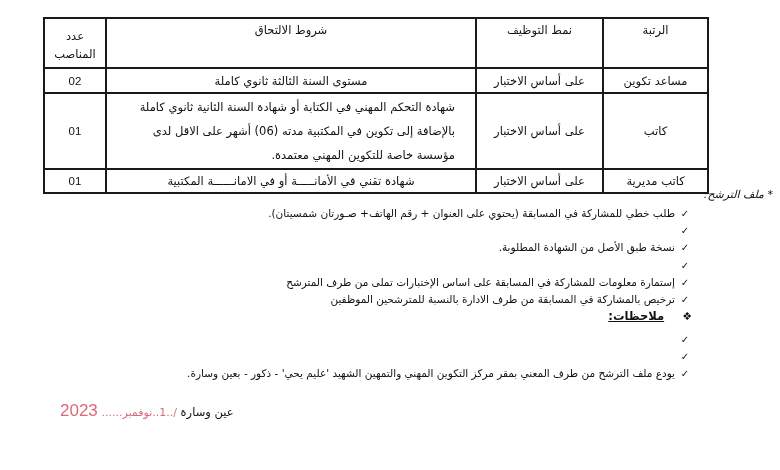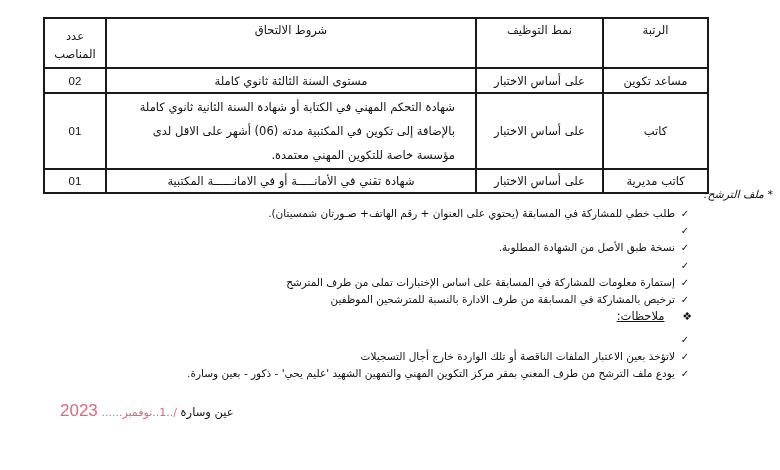--- a/index.html
+++ b/index.html
@@ -32,21 +32,21 @@
   col.c-cond { width:370px; }
   col.c-count { width:62px; }
 
   .section { position:absolute; direction:rtl; font-size:11px; }
   .file-title { right:7px; top:188px; width:780px; text-align:right; }
   .file-title span { margin-right:0;font-style:italic; }
   ul.checks { list-style:none; margin:0; padding:0; position:absolute; direction:rtl; }
   ul.checks li { font-size:10.5px; line-height:17.2px; white-space:nowrap; display:flex; flex-direction:row; }
   ul.checks li .tick { width:20px; display:inline-block; text-align:center; font-size:10px; }
   .list1 { right:85px; top:205px; }
-  .notes-head { right:88px; top:309px; font-size:11.5px; font-weight:normal; }
+  .notes-head { right:88px; top:309px; font-size:11.5px; font-weight:bold; }
   .notes-head .star { margin-left:14px; font-size:11px; }
   .notes-head .label { text-decoration:underline; }
   .list2 { right:85px; top:331px; }
   .list2 li { line-height:18.5px; }
   b.hl { font-weight:bold; }
   .sign { position:absolute; left:60px; top:401px; direction:rtl; font-size:11.5px; white-space:nowrap; }
   .sign .place { color:#111; }
   .sign .date { color:#d86a7c; font-family:"Liberation Sans", sans-serif; font-size:17px; letter-spacing:-0.5px; }
   .sign .dots { color:#d86a7c; font-size:11px; }
 </style>
@@ -130,21 +130,20 @@
   <span class="star">❖</span>
   <span class="label">ملاحظات:</span>
 </div>
 
 <ul class="checks list2">
   <li>
       <span class="tick">✓</span>
     </li>
   <li>
       <span class="tick">✓</span>
-      <span>لاتؤخذ بعين الاعتبار الملفات الناقصة أو تلك الواردة خارج أجال التسجيلات</span>
     </li>
   <li>
       <span class="tick">✓</span>
       <span>يودع ملف الترشح من طرف المعني بمقر مركز التكوين المهني والتمهين الشهيد 'عليم يحي' - ذكور - بعين وسارة.</span>
     </li>
 </ul>
 
 <div class="sign">
   <span class="place">عين وسارة</span>
   <span class="dots">/..1..نوفمبر......</span>

